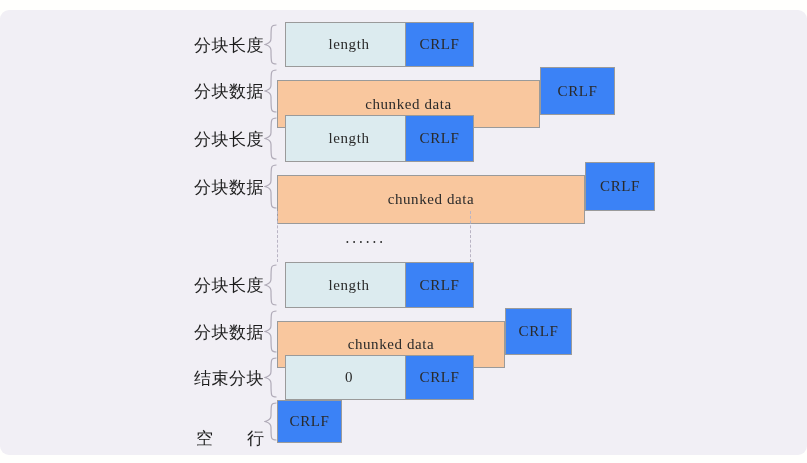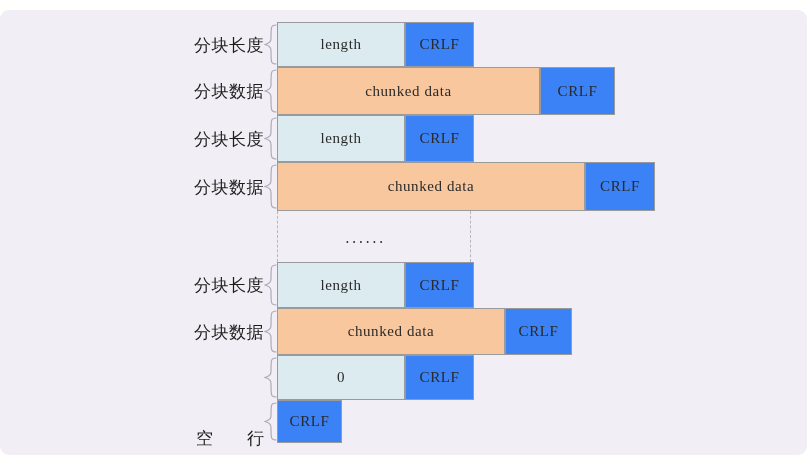--- a/index.html
+++ b/index.html
@@ -43,22 +43,22 @@
     border: 1px solid #9a9a9a;
     display: flex;
     align-items: center;
     justify-content: center;
     font-family: "Liberation Serif", "DejaVu Serif", serif;
     font-size: 15px;
     color: #2a2a2a;
     letter-spacing: 0.6px;
     white-space: nowrap;
   }
-  .cell.blue  { background: #dcebef; }
-  .cell.orange{ background: #f9c79e; }
+  .cell.blue  { background: #dcebef; margin-left: 8px; }
+  .cell.orange{ background: #f9c79e; margin-top: 13px; }
   .cell.white { background: #3b82f6; }
   
   .dash {
     position: absolute;
     border-left: 1px dashed #b9b4c4;
     width: 0;
   }
   
   .ellipsis {
     position: absolute;
@@ -114,20 +114,21 @@
     <div class="cell blue" style="left: 277px; top: 252px; width: 128px; height: 46px;">length</div>
     <div class="cell white" style="left: 405px; top: 252px; width: 69px; height: 46px;">CRLF</div>
     <div class="row-label" style="top: 310.5px;">分块数据</div>
     <div class="brace" style="top: 300px;">
       <svg width="13" height="43" viewBox="0 0 13 43">
         <path d="M 12.5 1 C 7 1, 7 2, 7 15.5 C 7 20.5, 3 20.5, 1 21.5 C 3 22.5, 7 22.5, 7 27.5 C 7 41, 7 42, 12.5 42" fill="none" stroke="#b0abb8" stroke-width="1.2"></path>
       </svg>
     </div>
     <div class="cell orange" style="left: 277px; top: 298px; width: 228px; height: 47px;">chunked data</div>
     <div class="cell white" style="left: 505px; top: 298px; width: 67px; height: 47px;">CRLF</div>
+    <div class="row-label" style="top: 356.5px;">结束分块</div>
     <div class="brace" style="top: 347px;">
       <svg width="13" height="41" viewBox="0 0 13 41">
         <path d="M 12.5 1 C 7 1, 7 2, 7 14.5 C 7 19.5, 3 19.5, 1 20.5 C 3 21.5, 7 21.5, 7 26.5 C 7 39, 7 40, 12.5 40" fill="none" stroke="#b0abb8" stroke-width="1.2"></path>
       </svg>
     </div>
     <div class="cell blue" style="left: 277px; top: 345px; width: 128px; height: 45px;">0</div>
     <div class="cell white" style="left: 405px; top: 345px; width: 69px; height: 45px;">CRLF</div>
     <div class="row-label spaced" style="top: 400.5px;">空　　行</div>
     <div class="brace" style="top: 392px;">
       <svg width="13" height="39" viewBox="0 0 13 39">

